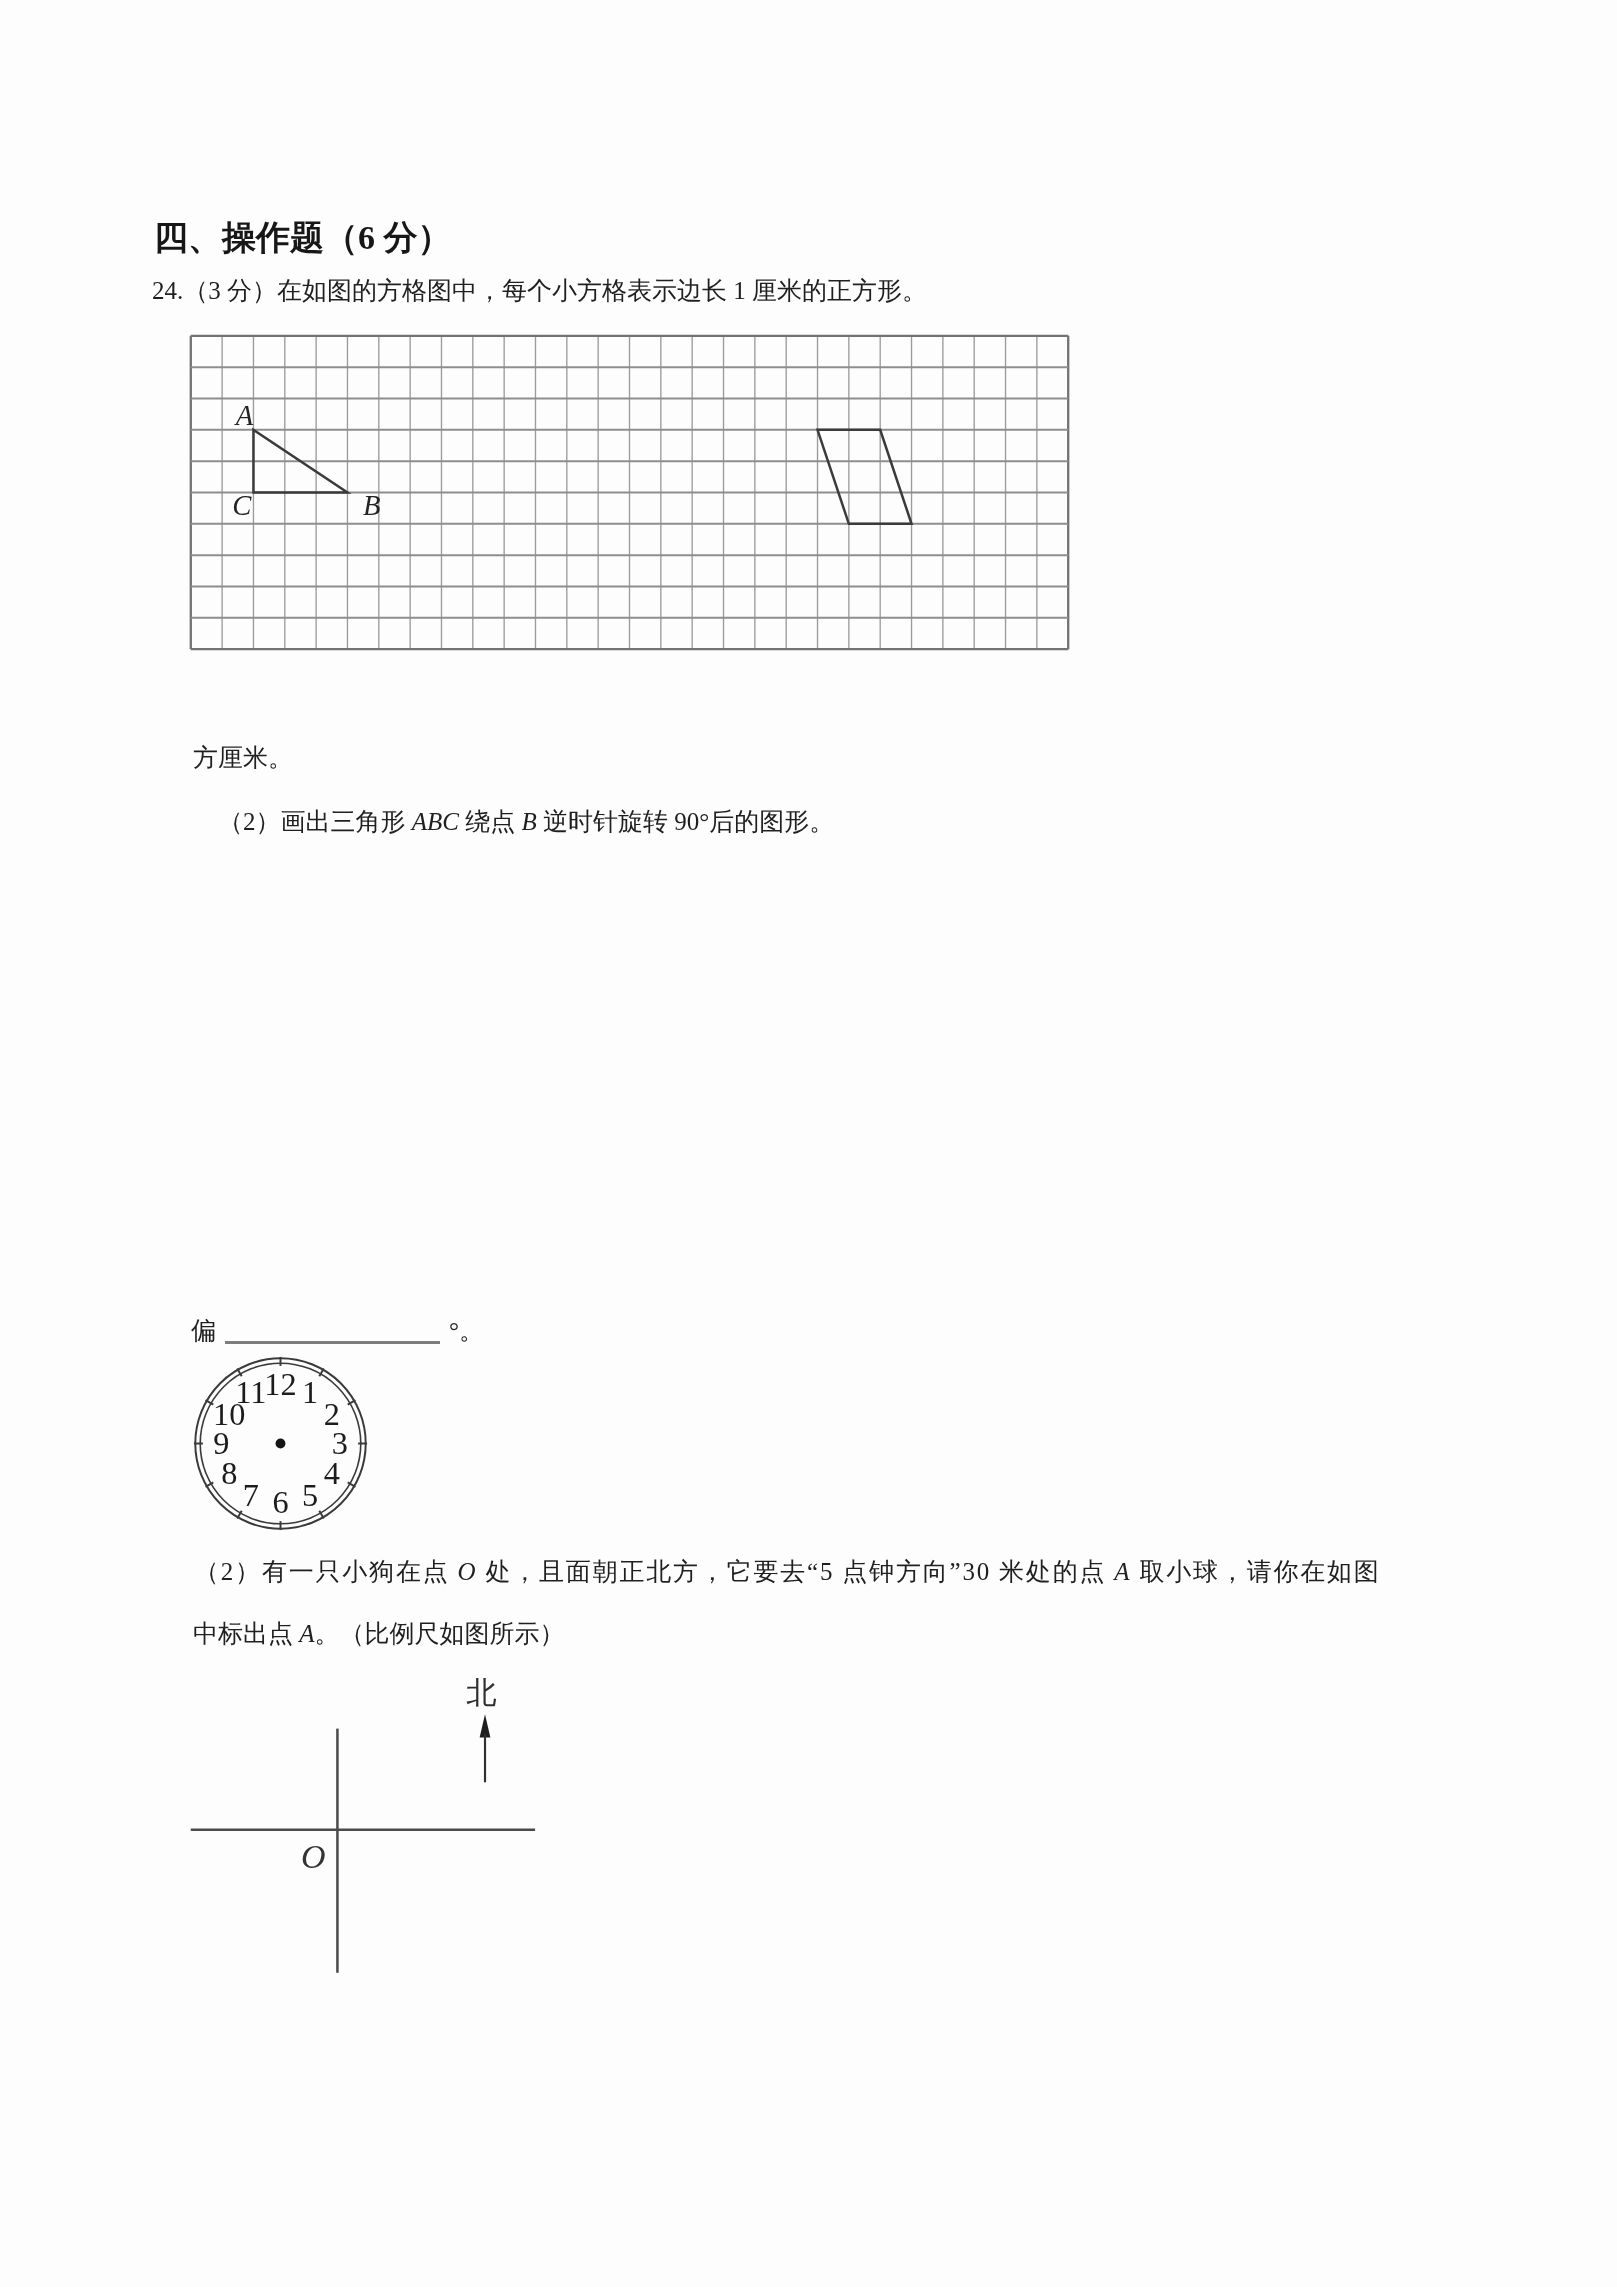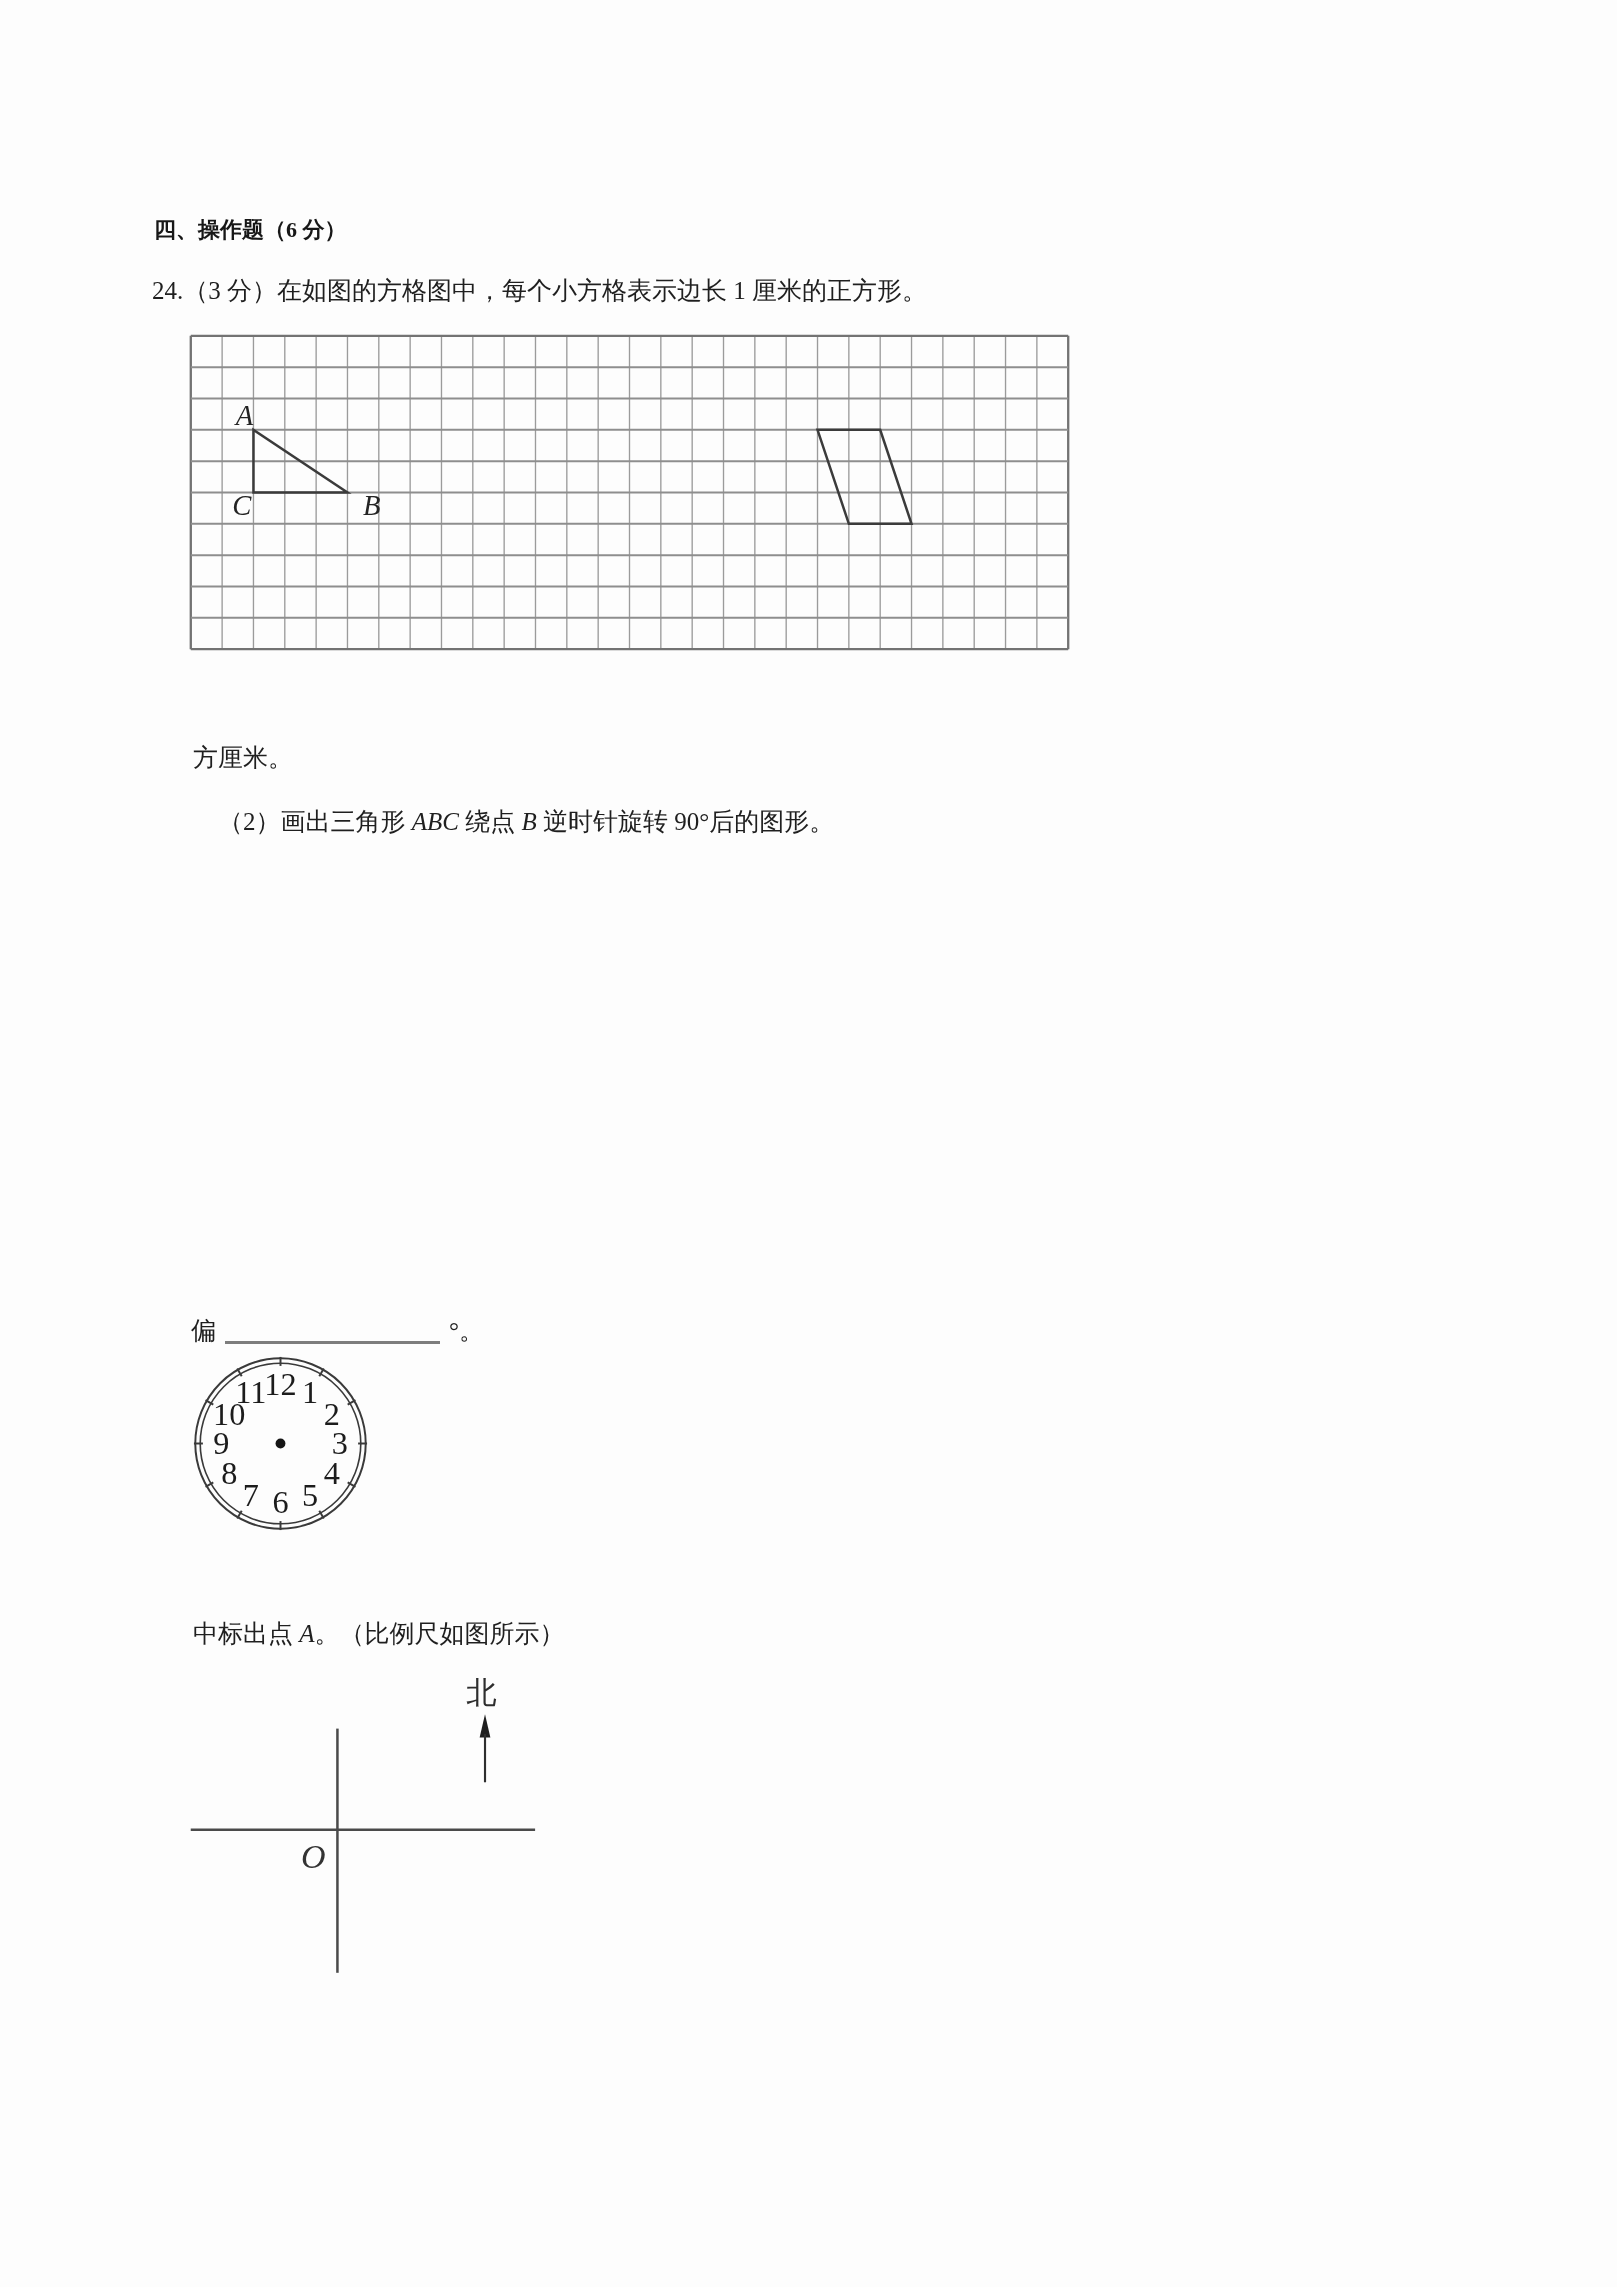--- a/index.html
+++ b/index.html
@@ -5,21 +5,21 @@
   html,body{margin:0;padding:0;}
   body{
     width:1617px;height:2287px;position:relative;background:#fdfdfd;
     font-family:"Liberation Serif","DejaVu Serif",serif;
   }
   .page{position:absolute;inset:0;}
   .line{
     position:absolute;font-size:25px;color:#1f1f1f;white-space:nowrap;
     font-family:"Liberation Serif","DejaVu Serif",serif;
   }
-  .section-title{left:154px;top:215px;font-size:22px;font-weight:bold;color:#171717;}
+  .section-title{left:154px;top:215px;font-size:34px;font-weight:bold;color:#171717;}
   .q24-stem{left:152px;top:274px;}
   .pos-p1a{left:194px;top:682px;}
   .pos-p1b{left:193px;top:741px;}
   .pos-p2{left:194px;top:805px;margin-left:24px;}
   .pos-p3{left:194px;top:871px;}
   .q25-stem{left:152px;top:1182px;}
   .pos-25p1{left:194px;top:1251px;letter-spacing:3.6px;}
   .pos-blankline{left:191px;top:1314px;}
   .pos-25p2a{left:194px;top:1555px;letter-spacing:1.8px;}
   .pos-25p2b{left:193px;top:1617px;}
@@ -137,20 +137,21 @@
       <text x="135" y="171.15767664977295" class="clock-numeral" fill="#1c1c1c">5</text>
       <text x="102.00000000000001" y="180" class="clock-numeral" fill="#1c1c1c">6</text>
       <text x="69.00000000000003" y="171.15767664977295" class="clock-numeral" fill="#1c1c1c">7</text>
       <text x="44.84232335022707" y="147.00000000000003" class="clock-numeral" fill="#1c1c1c">8</text>
       <text x="36" y="114.00000000000001" class="clock-numeral" fill="#1c1c1c">9</text>
       <text x="44.842323350227055" y="81" class="clock-numeral" fill="#1c1c1c">10</text>
       <text x="68.99999999999997" y="56.84232335022707" class="clock-numeral" fill="#1c1c1c">11</text>
       <circle cx="102" cy="102" r="5.5" fill="#151515"></circle>
     </svg>
 
+  <div class="line pos-25p2a"><span>（2）有一只小狗在点 </span><span class="seg-it">O</span><span> 处，且面朝正北方，它要去“5 点钟方向”30 米处的点 </span><span class="seg-it">A</span><span> 取小球，请你在如图</span></div>
   <div class="line pos-25p2b"><span>中标出点 </span><span class="seg-it">A</span><span>。（比例尺如图所示）</span></div>
 
   <svg id="compass-svg" viewBox="0 0 500 360">
     <text class="north-text" x="388" y="41">北</text>
     <polygon class="compass-head" points="392,54 386,80 398,80"></polygon>
     <line class="compass-line" x1="392" y1="76" x2="392" y2="130"></line>
     <line class="axis-line" x1="63" y1="183" x2="448" y2="183"></line>
     <line class="axis-line" x1="227" y1="70" x2="227" y2="343"></line>
     <text class="origin-text" x="200" y="226">O</text>
   </svg>

